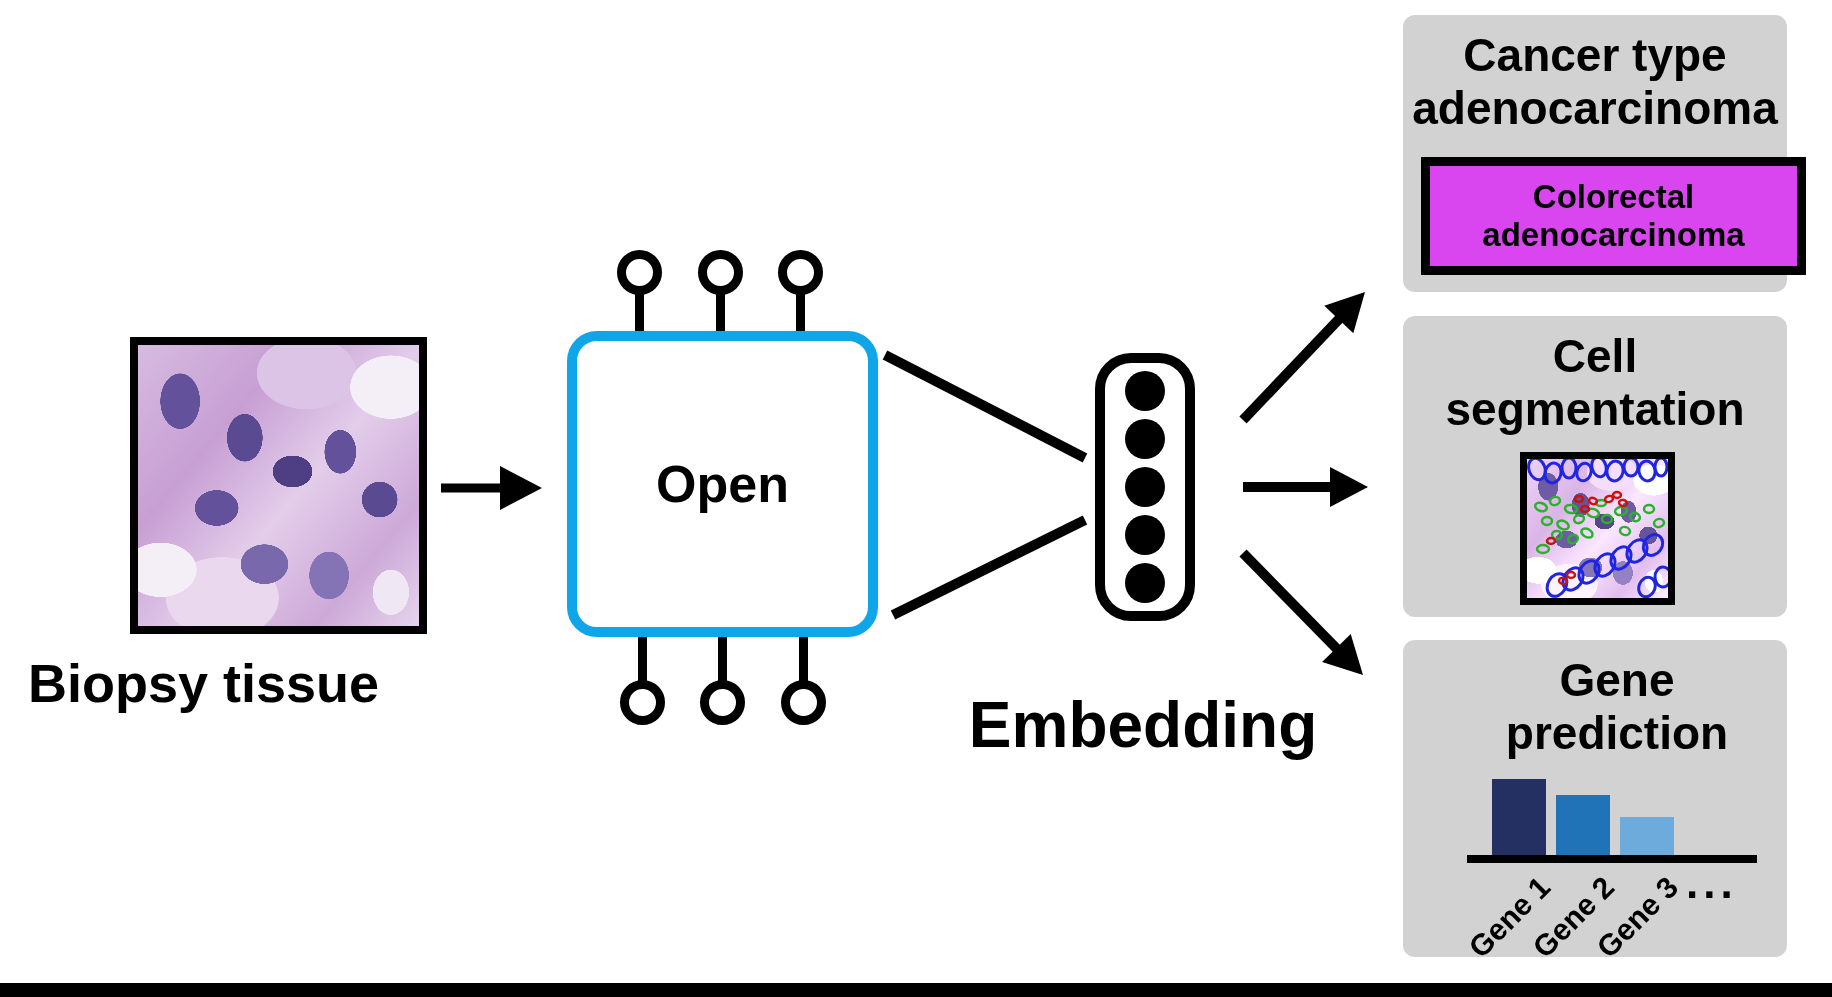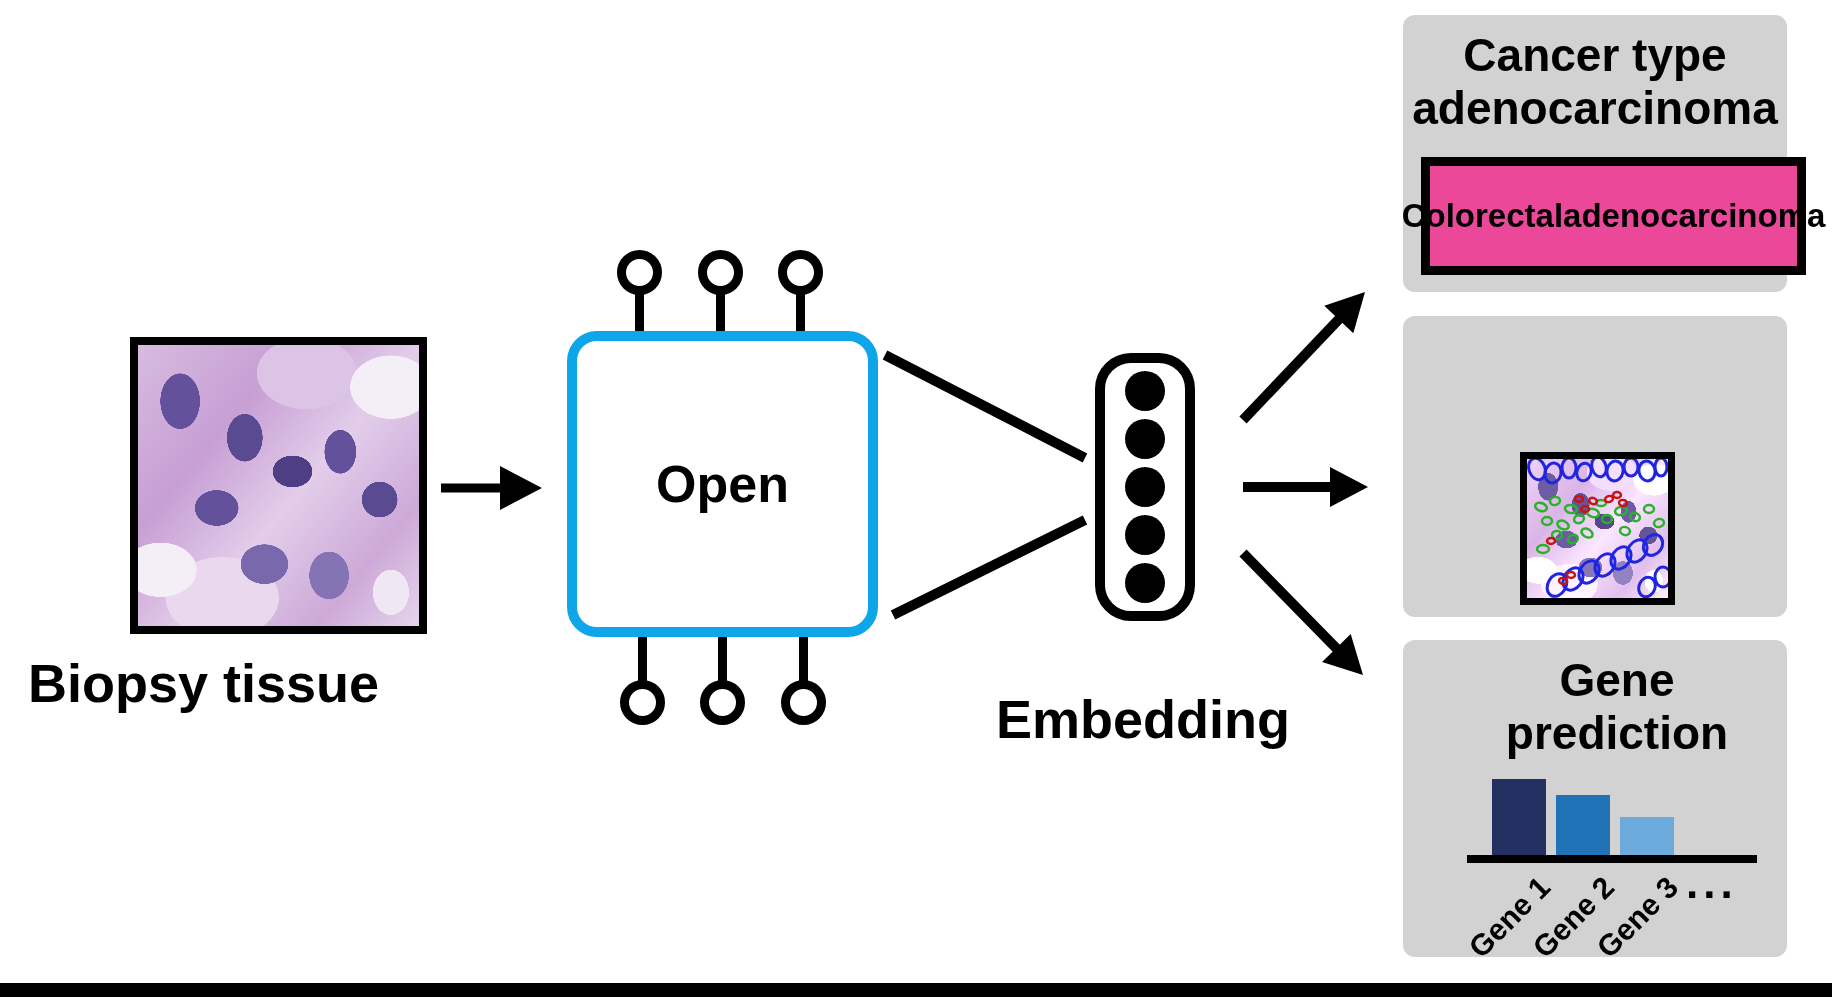--- a/index.html
+++ b/index.html
@@ -38,33 +38,33 @@
     display:flex;flex-direction:column;align-items:center;justify-content:center;
     font-size:52px;line-height:68px;text-align:center;z-index:2;}
   .pin-stem{position:absolute;width:9px;background:#000;z-index:1;}
   .pin-circle{position:absolute;width:45px;height:45px;border:9px solid #000;border-radius:50%;
     background:#fff;box-sizing:border-box;z-index:1;}
   
   #embedding-capsule{position:absolute;left:1095px;top:353px;width:100px;height:268px;
     border:10px solid #000;border-radius:36px;background:#fff;box-sizing:border-box;
     display:flex;flex-direction:column;justify-content:space-evenly;align-items:center;}
   .emb-dot{width:40px;height:40px;border-radius:50%;background:#000;}
-  #embedding-label{position:absolute;left:893px;top:688px;width:500px;text-align:center;font-size:54px;}
+  #embedding-label{position:absolute;left:893px;top:688px;width:500px;text-align:center;font-size:64px;}
   
   #connector-layer{position:absolute;left:0;top:0;pointer-events:none;}
   
   .panel{position:absolute;left:1403px;width:384px;background:#d2d2d2;border-radius:12px;
     box-sizing:border-box;}
   .panel-title{padding-top:14px;text-align:center;font-size:46px;line-height:53px;}
   #panel-classification{top:15px;height:277px;}
   #panel-segmentation{top:316px;height:301px;}
   #panel-gene{top:640px;height:317px;padding-left:44px;}
   #result-box{position:absolute;left:18px;top:142px;width:385px;height:118px;
-    border:9px solid #000;background:#ec4899;box-sizing:border-box;
-    display:flex;flex-direction:row;align-items:center;justify-content:center;
+    border:9px solid #000;background:#d946ef;box-sizing:border-box;
+    display:flex;flex-direction:column;align-items:center;justify-content:center;
     font-size:33px;line-height:38px;text-align:center;}
   #segmentation-image{position:absolute;left:117px;top:136px;width:155px;height:153px;
     border:7px solid #000;box-sizing:border-box;}
   #segmentation-image .seg-base{position:absolute;inset:0;}
   #segmentation-image svg{position:absolute;inset:0;}
   
   #gene-bar-chart{position:absolute;left:0;top:0;width:384px;height:317px;}
   #gene-axis{position:absolute;left:64px;top:215px;width:290px;height:8px;background:#000;}
   .gene-bar{position:absolute;width:54px;}
   .gene-label{position:absolute;font-size:30px;font-weight:bold;white-space:nowrap;
@@ -126,20 +126,24 @@
       <div>Cancer type</div>
       <div>adenocarcinoma</div>
     </div>
     <div id="result-box">
       <div>Colorectal</div>
       <div>adenocarcinoma</div>
     </div>
   </div>
 
   <div class="panel" id="panel-segmentation">
+    <div class="panel-title">
+      <div>Cell</div>
+      <div>segmentation</div>
+    </div>
     <div id="segmentation-image">
       <div class="seg-base histology light"></div>
       <svg viewBox="0 0 141 139" width="100%" height="100%" preserveAspectRatio="none">
         <g fill="none" stroke="#1f25e0" stroke-width="3">
           <ellipse cx="10" cy="10" rx="8" ry="11" transform="rotate(-20 10 10)"></ellipse>
           <ellipse cx="26" cy="14" rx="8" ry="10" transform="rotate(15 26 14)"></ellipse>
           <ellipse cx="42" cy="9" rx="7" ry="10"></ellipse>
           <ellipse cx="57" cy="13" rx="7" ry="9" transform="rotate(20 57 13)"></ellipse>
           <ellipse cx="72" cy="8" rx="7" ry="10" transform="rotate(-15 72 8)"></ellipse>
           <ellipse cx="88" cy="12" rx="8" ry="10" transform="rotate(10 88 12)"></ellipse>

